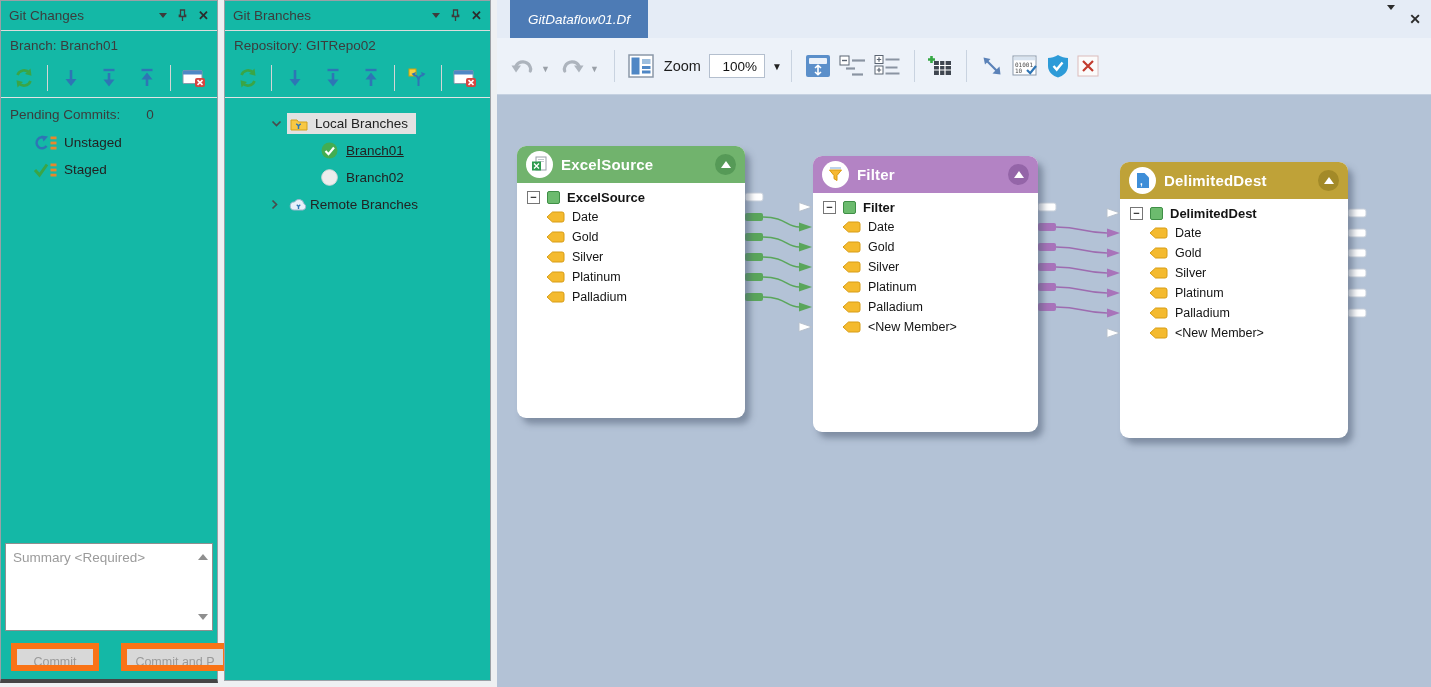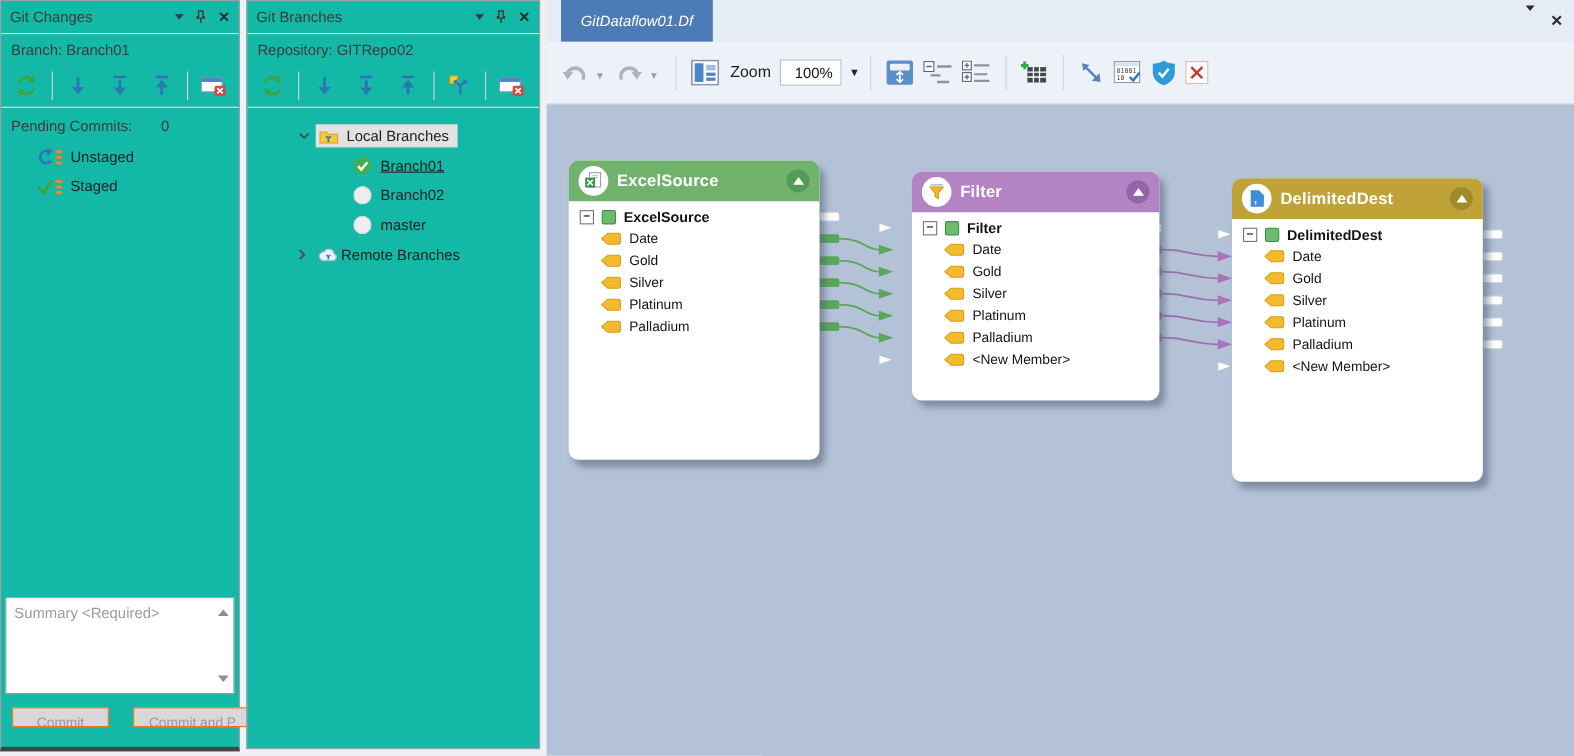--- a/index.html
+++ b/index.html
@@ -28,21 +28,21 @@
   .summary-wrap { position:absolute; left:4px; right:4px; bottom:48px; height:88px;
     border:1px solid #8f8f8f; background:#fff; }
   .summary-wrap textarea { width:100%; height:100%; border:none; resize:none; outline:none;
     font-family:"Liberation Sans", sans-serif; font-size:13.5px; padding:6px 20px 6px 7px; color:#333; }
   .summary-wrap textarea::placeholder { color:#9b9b9b; }
   .sb-arrow { position:absolute; right:3px; width:12px; height:10px; display:flex; justify-content:center; cursor:pointer; }
   .sb-up { top:6px; } .sb-dn { bottom:6px; }
   .sb-up:before { content:""; border-left:5px solid transparent; border-right:5px solid transparent; border-bottom:6px solid #8f8f8f; }
   .sb-dn:before { content:""; border-left:5px solid transparent; border-right:5px solid transparent; border-top:6px solid #8f8f8f; }
   .btn-row { position:absolute; left:0; right:0; bottom:8px; height:28px; }
-  .gray-btn { position:absolute; top:0; height:18px; background:#d8d8d8; border:1px solid #f97316;
+  .gray-btn { position:absolute; top:0; height:28px; background:#d8d8d8; border:6px solid #f97316;
     color:#9a9a9a; font-size:12.5px; text-align:center; line-height:26px; cursor:pointer;
     overflow:hidden; white-space:nowrap; }
   .btn-commit { left:10px; width:88px; }
   .btn-commit-push { left:120px; width:108px; }
 
   
   .gb { left:224px; width:267px; height:681px; }
   .tree-gb { padding:12px 0 0 16px; font-size:13.5px; color:#222;margin-left:20px; }
   .trow { display:flex; align-items:center; height:27px; cursor:pointer; }
   .trow .chev { width:16px; margin-left:10px; display:flex; }
@@ -271,26 +271,20 @@
           <path d="M4.5 9l3 3.2L13 5.5" stroke="#fff" stroke-width="2.2" fill="none"></path>
         </svg>
       <span class="cur-branch">Branch01</span>
     </div>
     <div class="trow branch-row">
       <svg width="17" height="17" viewBox="0 0 17 17">
           <circle cx="8.5" cy="8.5" r="7.8" fill="#ededed" stroke="#dadada"></circle>
         </svg>
       <span>Branch02</span>
     </div>
-    <div class="trow branch-row">
-      <svg width="17" height="17" viewBox="0 0 17 17">
-          <circle cx="8.5" cy="8.5" r="7.8" fill="#ededed" stroke="#dadada"></circle>
-        </svg>
-      <span>master</span>
-    </div>
     <div class="trow" style="gap:2px;">
       <span class="chev">
         <svg width="8" height="11" viewBox="0 0 8 11">
             <path d="M1.5 1.5l4 4-4 4" stroke="#4a4a4a" stroke-width="1.7" fill="none"></path>
           </svg>
       </span>
       <svg width="19" height="14" viewBox="0 0 19 14">
           <path d="M5 12a4 4 0 0 1 .5-8 5 5 0 0 1 9.3 1.6A3.4 3.4 0 0 1 14 12z" fill="#e8f0fa" stroke="#9fb6cf"></path>
           <path d="M9.5 11V9c0-1.2.8-1.6 1.8-2.1 M9.5 9c0-1.2-.8-1.6-1.8-2.1" stroke="#2e75b5" stroke-width="1.4" fill="none"></path>
         </svg>
@@ -522,21 +516,21 @@
             <span class="tag">
               <svg width="19" height="12" viewBox="0 0 19 12">
                 <path d="M1 6L6.5 1H16a2 2 0 0 1 2 2v6a2 2 0 0 1-2 2H6.5z" fill="#f4ba2e" stroke="#d89d15"></path>
               </svg>
             </span>
             <span>Palladium</span>
           </div>
       </div>
     </div>
 
-    <div class="node n-purple" style="left:316px; top:61px; width:225px; height:208px;margin-left:16px;">
+    <div class="node n-purple" style="left:316px; top:61px; width:225px; height:276px;">
       <div class="node-header">
         <span class="badge">
           <svg width="17" height="17" viewBox="0 0 17 17">
               <path d="M3 2h11" stroke="#aac9e8" stroke-width="1.6"></path>
               <path d="M2.5 4h12L10 9.5V14.5l-3-1.8V9.5z" fill="#f6b832" stroke="#d8990f"></path>
             </svg>
         </span>
         <span class="node-title">Filter</span>
         <span class="collapse-c"></span>
       </div>

